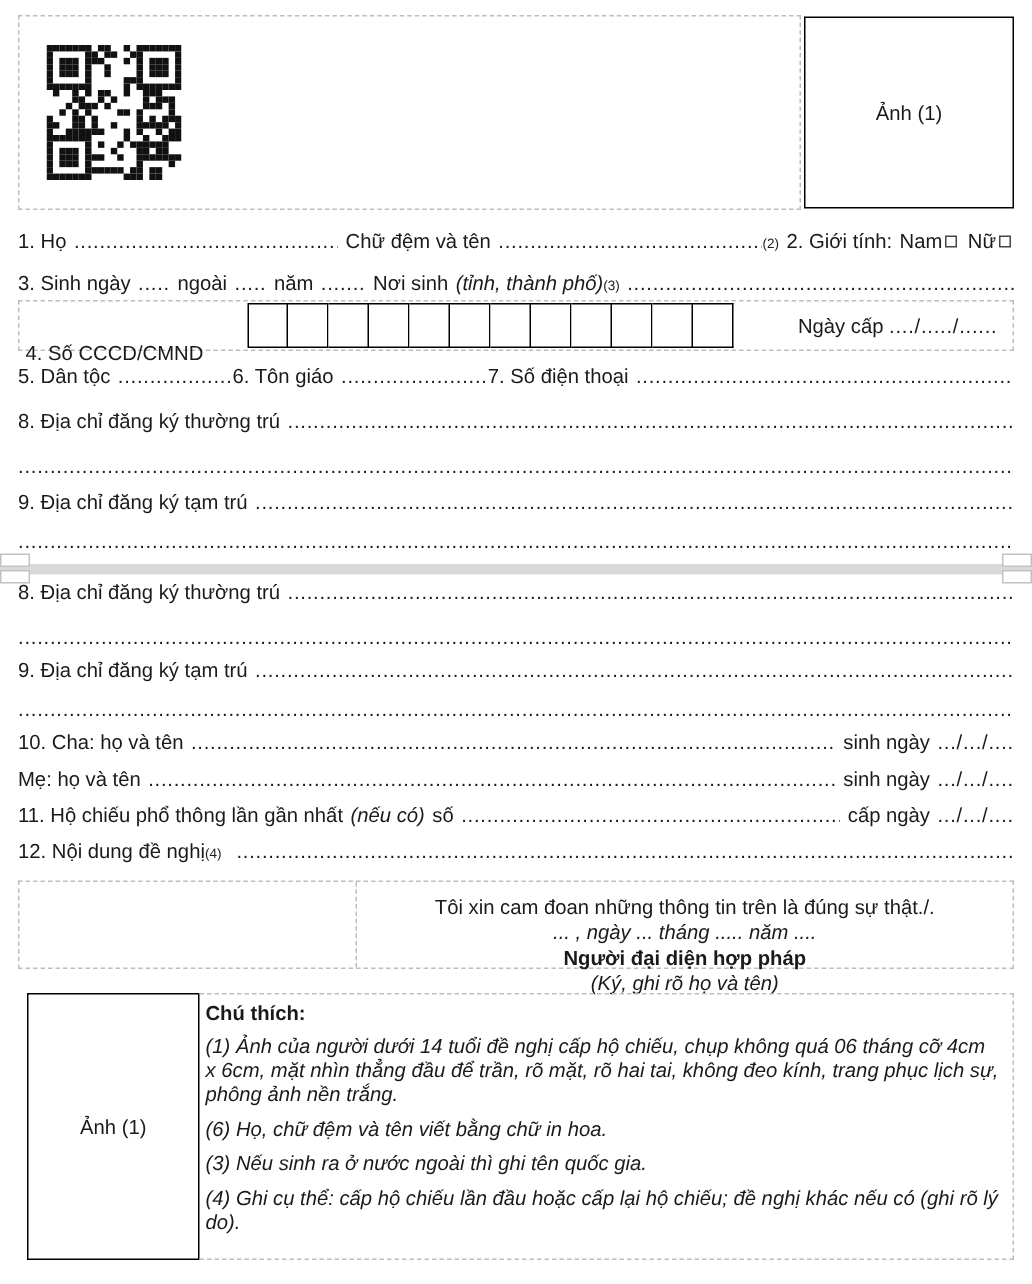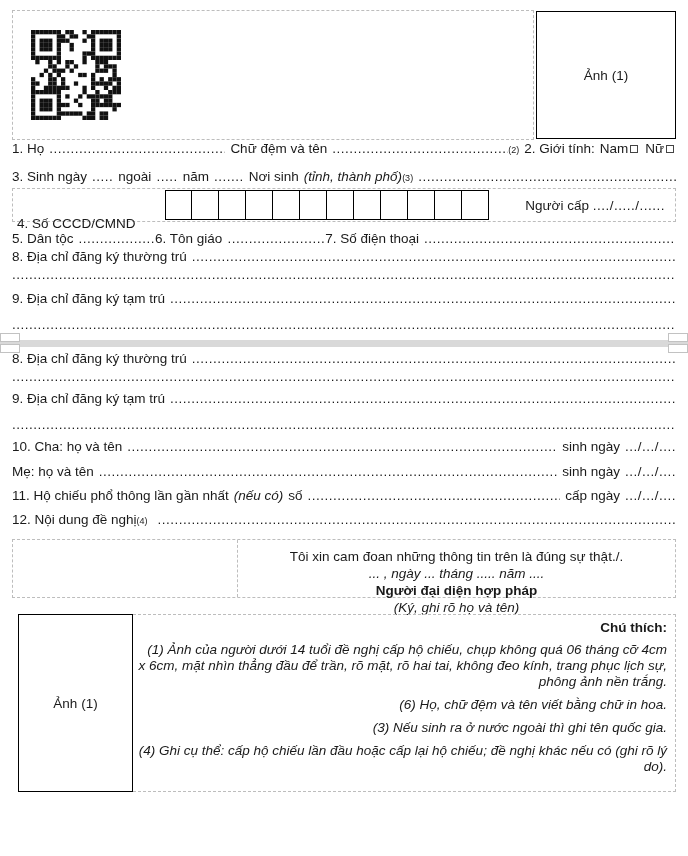--- a/index.html
+++ b/index.html
@@ -54,25 +54,25 @@
   
   .decl { border: 1px dashed #bdbdbd; display: flex; height: 59px; margin-top: 10px; }
   .decl-left { width: 225px; border-right: 1px dashed #bdbdbd; }
   .decl-right { flex: 1; text-align: center; padding-top: 8px; line-height: 17px; }
   .decl-bold { font-weight: bold; }
 
   
   .bottom { display: flex; margin-top: 16px; height: 178px; }
   .photo-box2 { width: 115px; border: 1px solid #000; margin-left: 6px; flex: 0 0 auto;
     display: flex; align-items: center; justify-content: center; }
-  .notes { flex: 1; border: 1px dashed #bdbdbd; border-left: none; padding: 5px 8px 0 4px; text-align: right; }
+  .notes { flex: 1; border: 1px dashed #bdbdbd; border-left: none; padding: 5px 8px 0 4px; }
   .notes-title { font-weight: bold; }
   .note-item { font-style: italic; margin-top: 7px; line-height: 16px; }
 
-  .mt10{margin-top:10px}.mt12{}.mt8{margin-top:8px}.mt6{margin-top:6px}
+  .mt10{margin-top:10px}.mt12{margin-top:12px}.mt8{margin-top:8px}.mt6{margin-top:6px}
   .mt4{margin-top:4px}.mt7{margin-top:7px}.mt0{margin-top:0}
 </style>
 </head>
 <body>
 
 <div class="page">
 
   <div class="header">
     <div class="header-main">
       <svg class="qr" id="qr-svg" viewBox="0 0 84 84">
@@ -343,21 +343,21 @@
         <span class="digit"></span>
         <span class="digit"></span>
         <span class="digit"></span>
         <span class="digit"></span>
         <span class="digit"></span>
         <span class="digit"></span>
         <span class="digit"></span>
         <span class="digit"></span>
       </span>
     <span class="cccd-issue">
-      <span>Người cấp</span>
+      <span>Ngày cấp</span>
       <span class="dotseg">..../...../......</span>
     </span>
   </div>
 
   <div class="line mt8">
     <span class="lbl spr">5. Dân tộc</span>
     <span class="dotseg">..................</span>
     <span class="lbl spr">6. Tôn giáo</span>
     <span class="dotseg">.......................</span>
     <span class="lbl spr">7. Số điện thoại</span>

